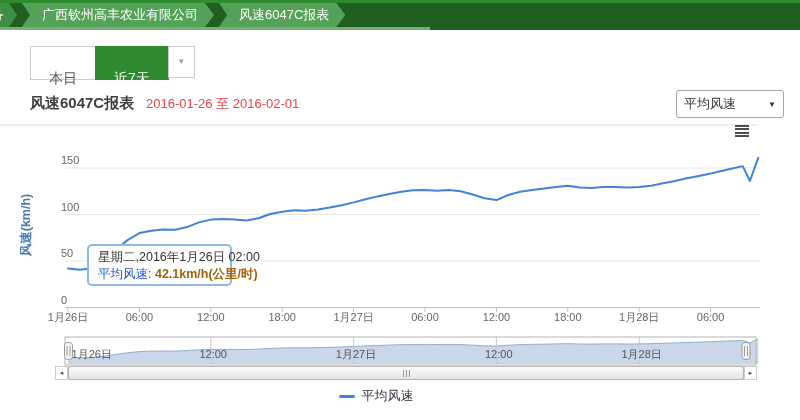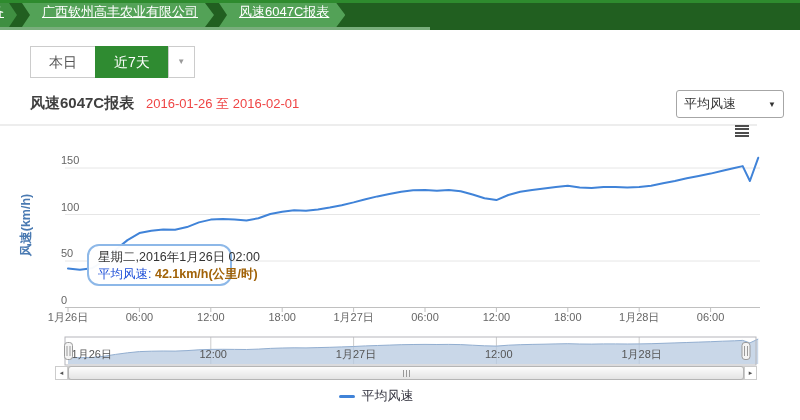--- a/index.html
+++ b/index.html
@@ -4,30 +4,30 @@
 <style>
   html,body{margin:0;padding:0;background:#fff;width:800px;height:420px;overflow:hidden;
     font-family:"Liberation Sans","DejaVu Sans",sans-serif;}
   .stage{position:relative;width:800px;height:420px;background:#fff;}
 
   
   .topbar{position:absolute;top:0;left:0;width:800px;height:30px;background:#215f20;}
   .topbar-highlight{position:absolute;top:0;left:0;width:800px;height:3px;background:#2e8b2e;}
   .topbar-bottomstrip{position:absolute;top:27px;left:0;width:430px;height:3px;background:#79ae7c;}
   .crumbs{position:absolute;top:3px;left:0;height:24px;display:flex;gap:5px;}
-  .crumb{background:#53a257;color:#fff;font-size:13px;display:flex;
+  .crumb{background:#53a257;color:#fff;font-size:13px;display:flex;align-items:center;
     padding:0 16px 0 20px;cursor:pointer;
-    clip-path:polygon(0 0,calc(100% - 9px) 0,100% 50%,calc(100% - 9px) 100%,0 100%,8px 50%);text-decoration:underline;}
+    clip-path:polygon(0 0,calc(100% - 9px) 0,100% 50%,calc(100% - 9px) 100%,0 100%,8px 50%);}
   .crumb-stub{width:17px;padding:0;overflow:hidden;background:#3f8f41;
     clip-path:polygon(0 0,calc(100% - 8px) 0,100% 50%,calc(100% - 8px) 100%,0 100%);}
   .crumb-stub span{margin-left:-9px;color:#fff;font-size:13px;}
 
   
   .tabs{position:absolute;top:46px;left:30px;display:flex;}
-  .tab{height:32px;line-height:30px;padding:0 18px;border:1px solid #ccc;margin-left:-1px;
+  .tab{height:32px;line-height:30px;padding:16px 18px;border:1px solid #ccc;margin-left:-1px;
     background:#fff;color:#555;font-size:14px;cursor:pointer;box-sizing:border-box;}
   .tab:first-child{margin-left:0;}
   .tab.active{background:#2f8b31;border-color:#2f8b31;color:#ffffff;}
   .tab-caret{width:27px;padding:0;display:flex;align-items:center;justify-content:center;
     color:#9a9a9a;font-size:8px;}
 
   
   .report-title{position:absolute;top:94px;left:30px;font-size:15px;font-weight:bold;color:#3f3f3f;}
   .date-range{position:absolute;top:95px;left:146px;font-size:13px;color:#ef4444;}
   .series-select{position:absolute;top:90px;left:676px;width:92px;height:26px;border:1px solid #a6a6a6;
@@ -37,21 +37,21 @@
   .separator{position:absolute;top:124px;left:0;width:757px;height:2px;background:#ededed;}
   .hamburger{position:absolute;top:125px;left:735px;width:14px;height:12px;display:flex;
     flex-direction:column;justify-content:space-between;cursor:pointer;z-index:6;}
   .hamburger div{height:2px;background:#4d4d4d;}
 
   
   #chart-svg{position:absolute;top:0;left:0;z-index:1;}
 
   
   .tooltip{position:absolute;left:87px;top:244px;width:145px;height:42px;border:2px solid #8db8e8;
-    border-radius:12px;background:rgba(255,255,255,0.96);padding:3px 0 0 9px;font-size:12.5px;
+    border-radius:5px;background:rgba(255,255,255,0.96);padding:3px 0 0 9px;font-size:12.5px;
     line-height:17px;white-space:nowrap;z-index:5;box-sizing:border-box;overflow:visible;}
   .tooltip .t1{color:#333;}
   .tooltip .lbl{color:#1d4ed8;}
   .tooltip .val{color:#a16207;font-weight:bold;}
 
   
   .scrollbar{position:absolute;top:366px;left:55px;width:702px;height:14px;z-index:4;}
   .sb-track{position:absolute;left:13px;right:13px;top:0;height:14px;background:#f2f2f2;
     border:1px solid #ccc;box-sizing:border-box;}
   .sb-btn{position:absolute;top:0;width:13px;height:14px;background:#fff;border:1px solid #ccc;

